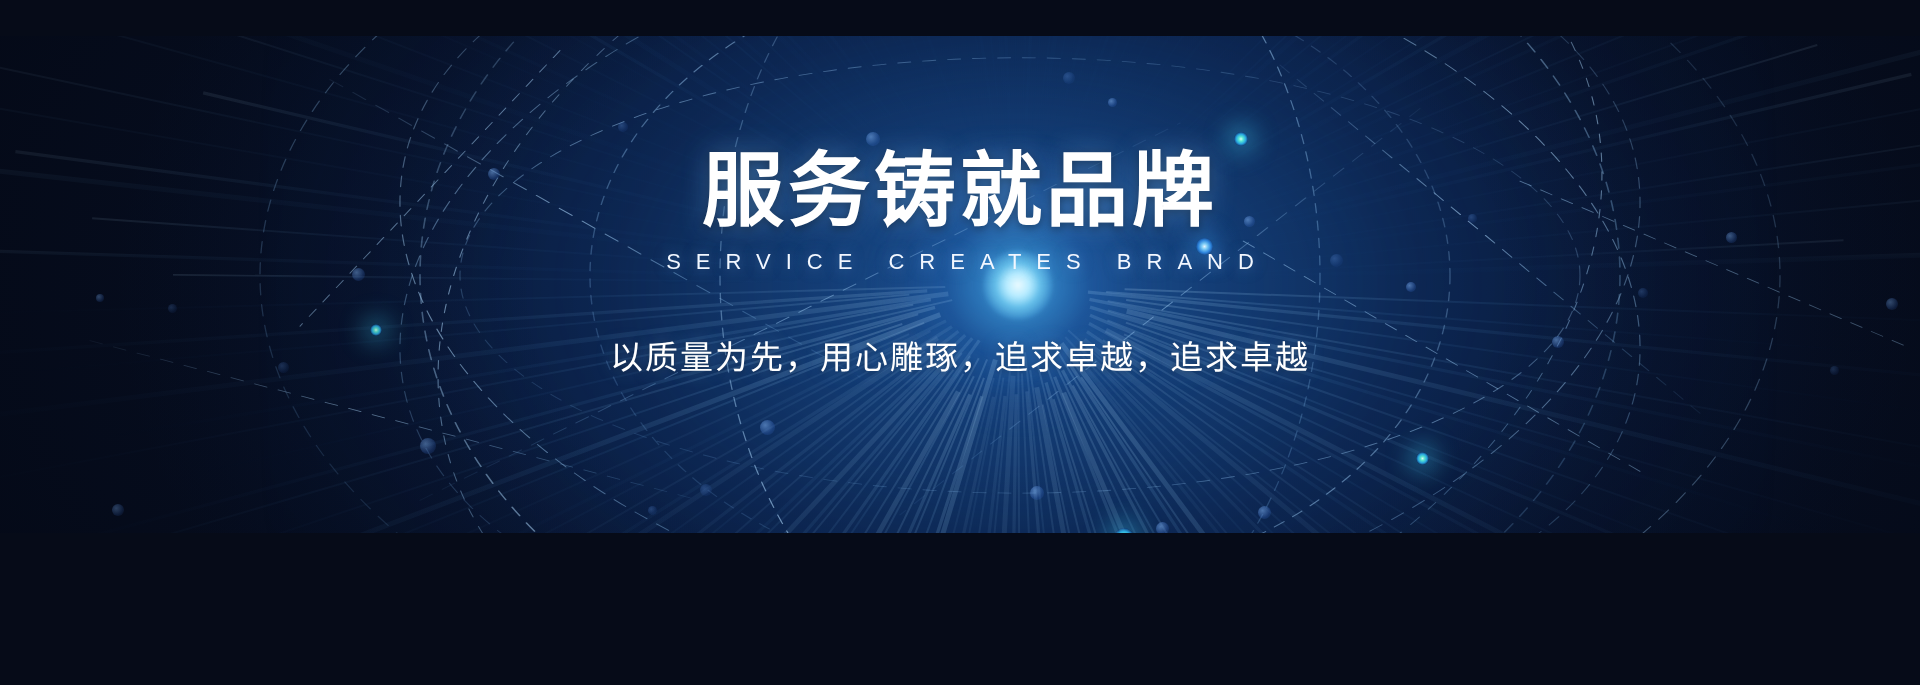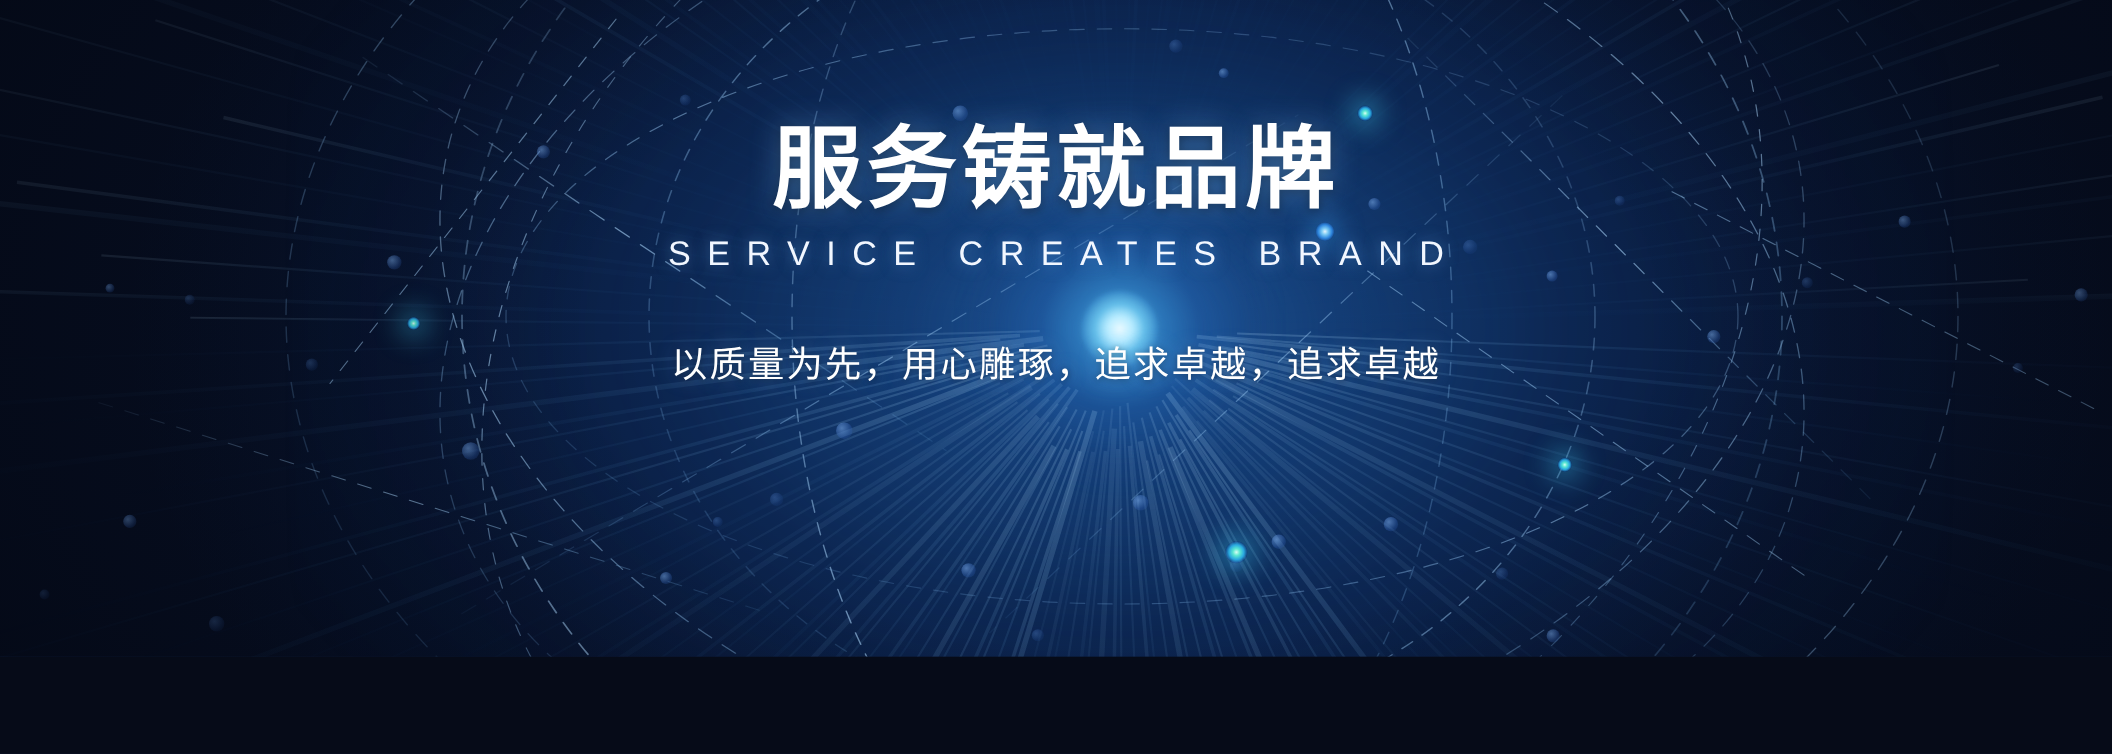--- a/index.html
+++ b/index.html
@@ -4,27 +4,28 @@
 <title>Banner</title>
 <style>
   html, body {
     margin: 0;
     padding: 0;
     background: #060b18;
   }
   #banner {
     position: relative;
     width: 1920px;
-    height: 597px;
+    height: 497px;
     overflow: hidden;
     font-family: "Liberation Sans", "DejaVu Sans", sans-serif;
     background:
       radial-gradient(ellipse 900px 620px at 53% 50%, #123a70 0%, #0d2b57 28%, #0a1d40 52%, #08142e 72%, #060d1f 100%),
       linear-gradient(160deg, #0a1226 0%, #0b1730 45%, #081123 100%);
     background-color: #0a1226;
+    margin-top: 36px;
   }
 
   
   .layer { position: absolute; inset: 0; pointer-events: none; }
 
   
   .halo {
     position: absolute;
     left: 53%; top: 50%;
     width: 1500px; height: 980px;
@@ -113,21 +114,21 @@
     font-size: 82px;
     line-height: 1.06;
     font-weight: bold;
     color: #ffffff;
     letter-spacing: 4px;
     text-shadow: 0 0 26px rgba(120,190,255,0.45), 0 2px 10px rgba(0,0,0,0.5);
     font-family: "DejaVu Sans", "Liberation Sans", sans-serif;
   }
   .subline {
     margin: 14px 0 0 0;
-    font-size: 31px;
+    font-size: 22px;
     font-weight: 400;
     color: #f2f7ff;
     letter-spacing: 15px;
     text-indent: 15px;
     text-shadow: 0 0 14px rgba(110,180,245,0.5);
   }
   .tagline {
     margin: 56px 0 0 0;
     font-size: 33px;
     font-weight: 400;

